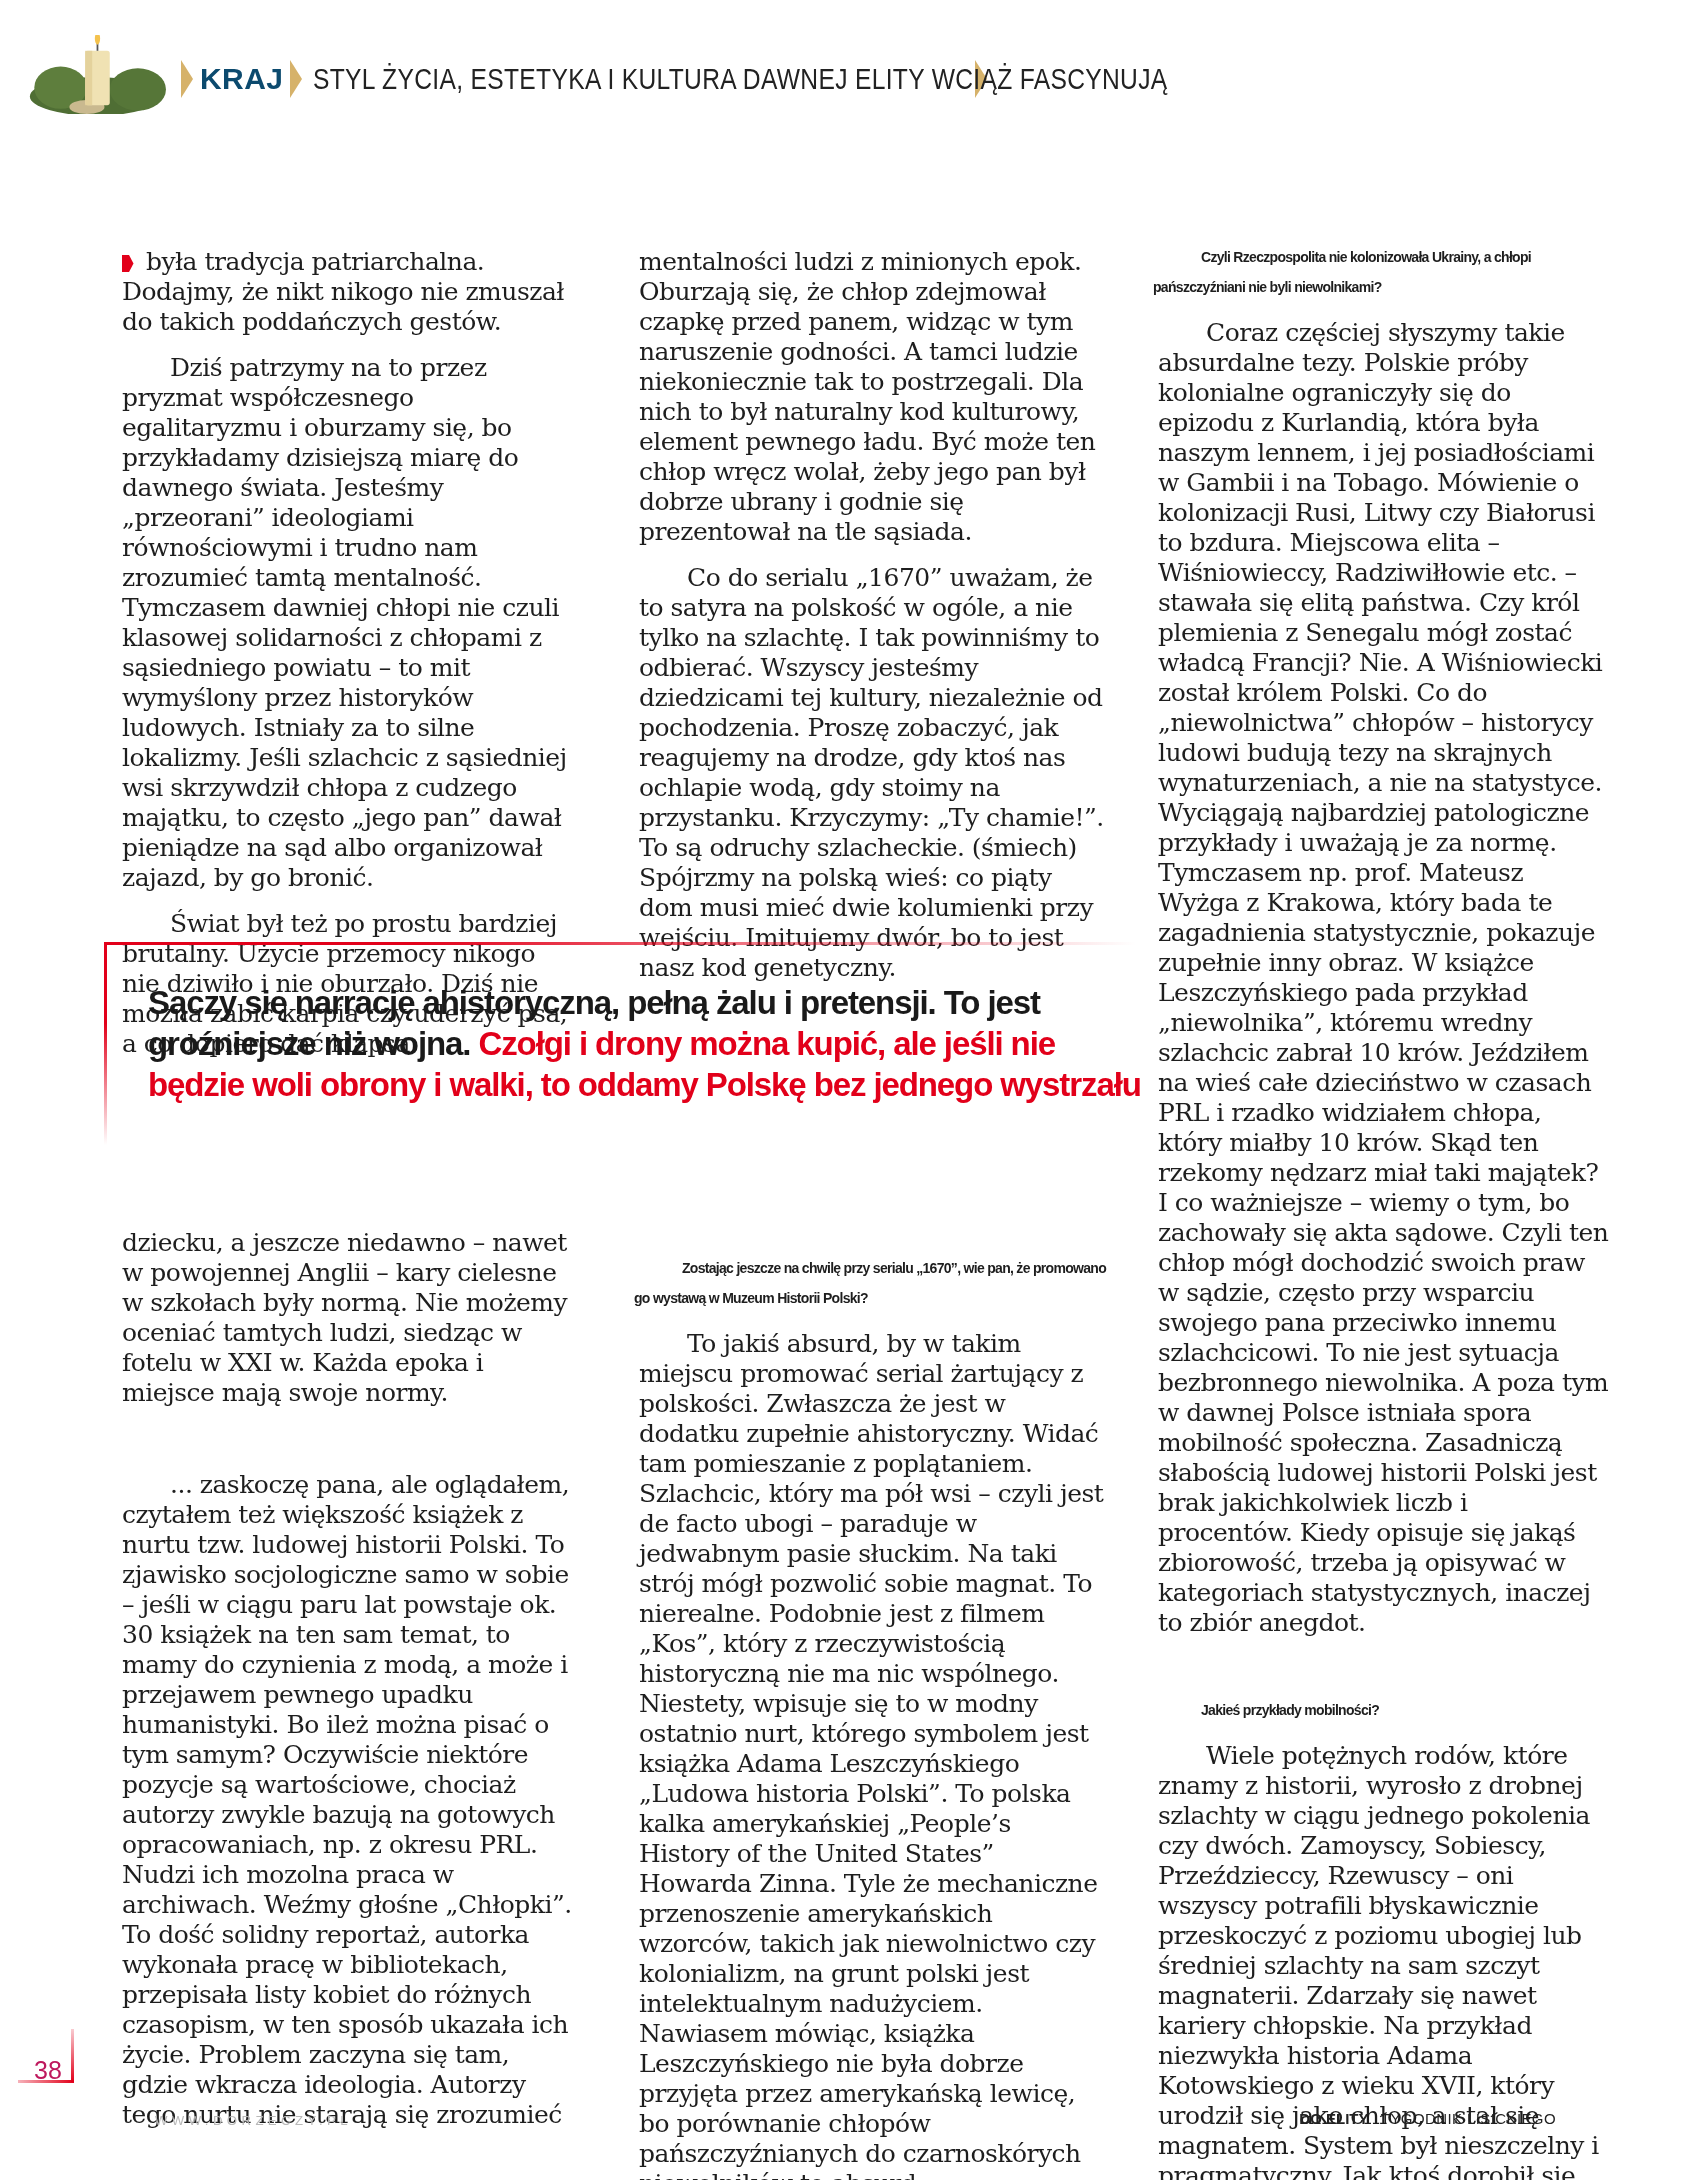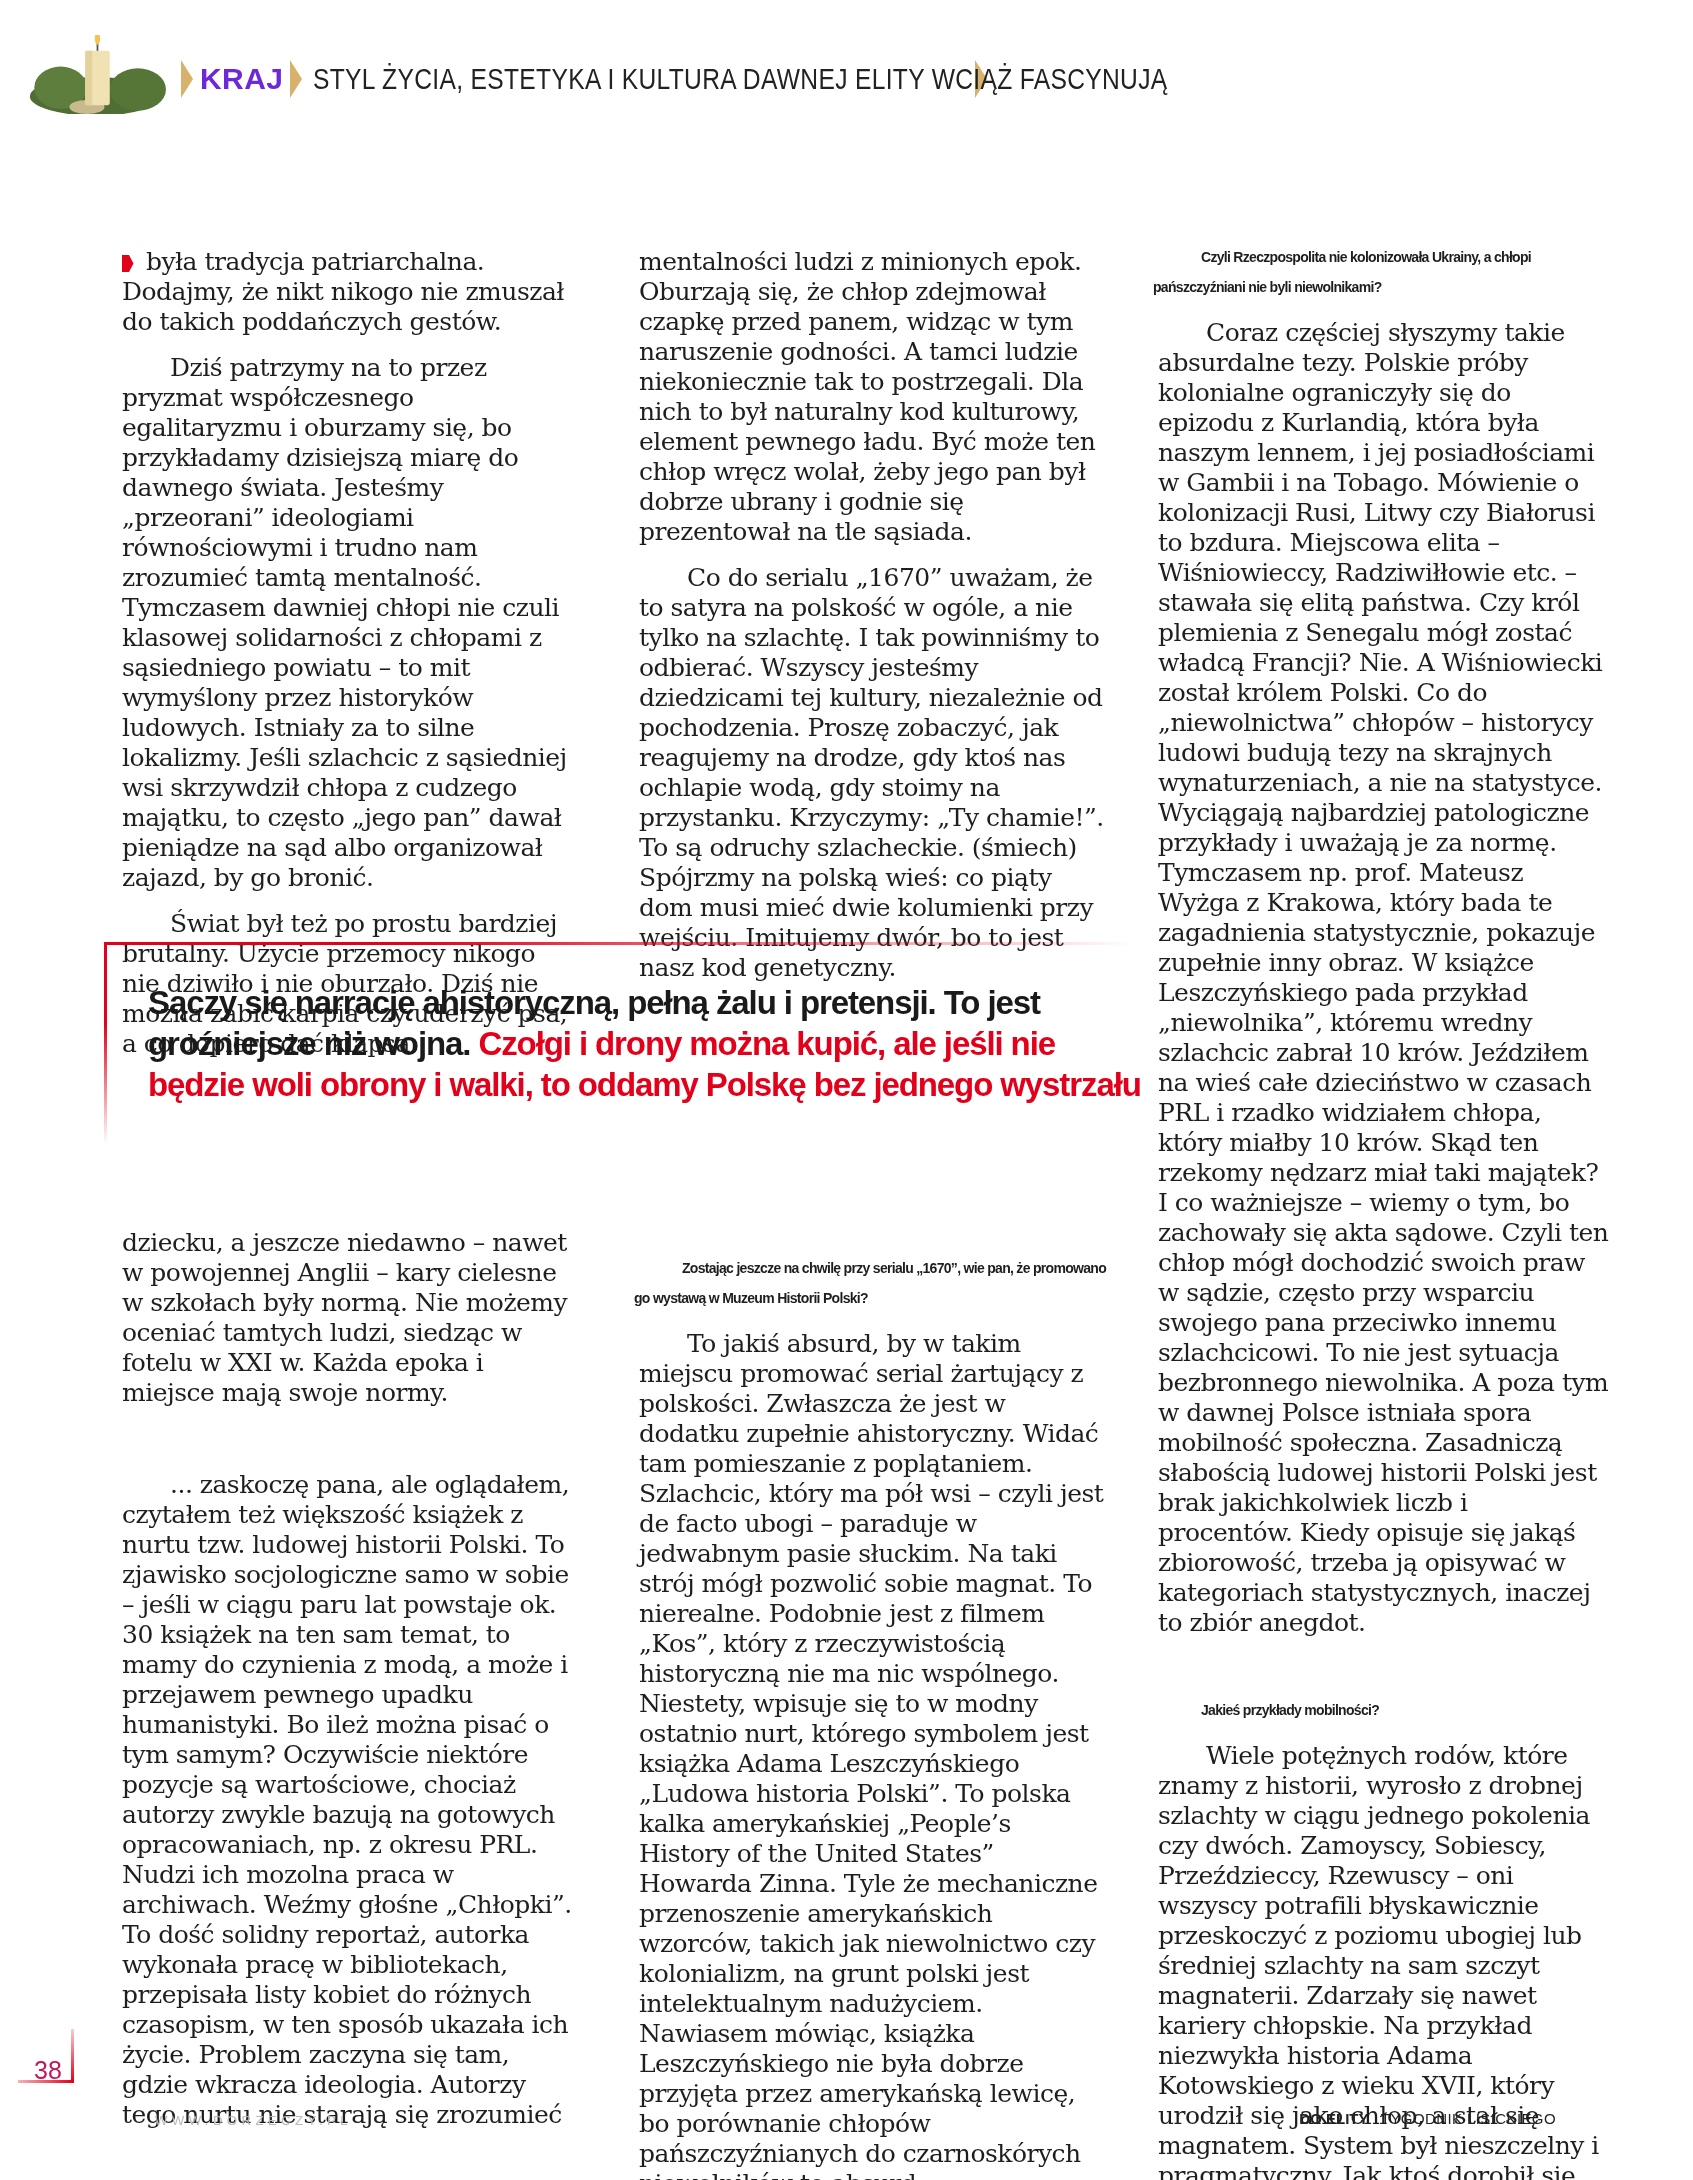--- a/index.html
+++ b/index.html
@@ -5,21 +5,21 @@
   html, body { margin:0; padding:0; background:#fff; }
   body { width:1694px; height:2181px; position:relative; overflow:hidden;
          font-family:"DejaVu Serif", "Liberation Serif", serif; color:#1e1e1e; }
   .header { position:absolute; left:0; top:35px; width:1694px; height:79px; }
   .wreath { position:absolute; left:25px; top:0; width:159px; height:79px; }
   .hdr-text { position:absolute; left:181px; top:17.6px; height:53px; display:flex; align-items:center;
               font-family:"Liberation Sans", sans-serif; font-size:30px; letter-spacing:0.4px; }
   .chev { width:0; height:0; border-top:19.4px solid transparent; border-bottom:19.4px solid transparent;
           border-left:12.4px solid #d6b26a; display:inline-block; }
   .chev.left { margin-right:7px; }
-  .kraj { color:#6d28d9; font-weight:bold; margin-right:7px; }
+  .kraj { color:#0c4a6e; font-weight:bold; margin-right:7px; }
   .section-title { color:#222; margin-left:10.6px; margin-right:8.8px; transform:scaleX(0.82); transform-origin:left center; white-space:nowrap; display:inline-block; width:794px;}
   .col { position:absolute; font-size:25px; line-height:30px; letter-spacing:-0.5px; }
   .col p { margin:16px; text-indent:48px; }
   .col p.noind { text-indent:0; }
   .col .q { font-family:"Liberation Sans", sans-serif; font-weight:bold; font-size:14px;
             line-height:30px; letter-spacing:-0.7px; text-indent:48px; margin:11px; }
   .gap { height:30px; }
   .marker { display:inline-block; width:11.5px; height:17.6px; background:#e2001a;
             clip-path:polygon(0 0, 60% 0, 100% 50%, 60% 100%, 0 100%); margin-right:12.4px; vertical-align:middle; }
   .pull { position:absolute; left:104px; top:942px; width:1032px; height:203px; }

